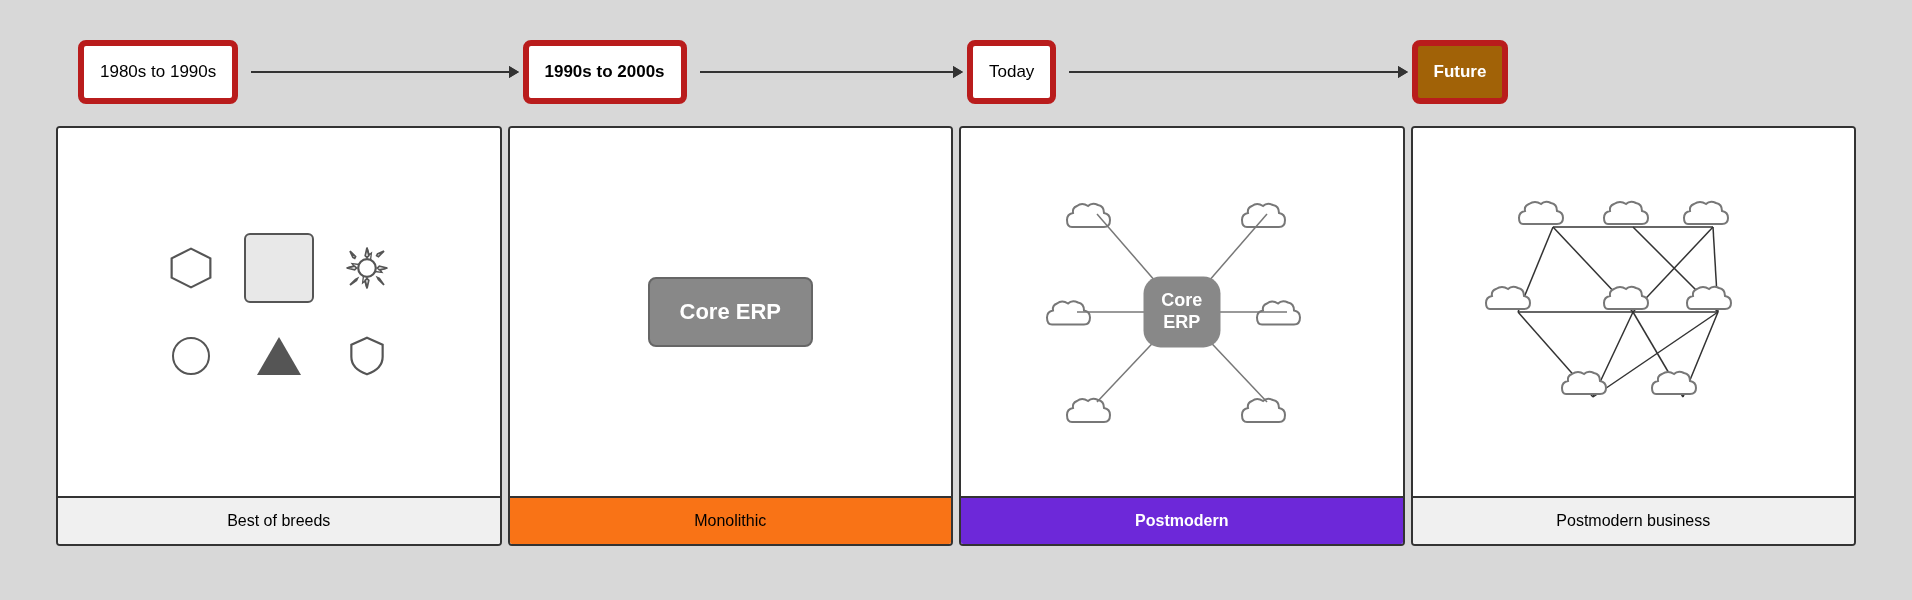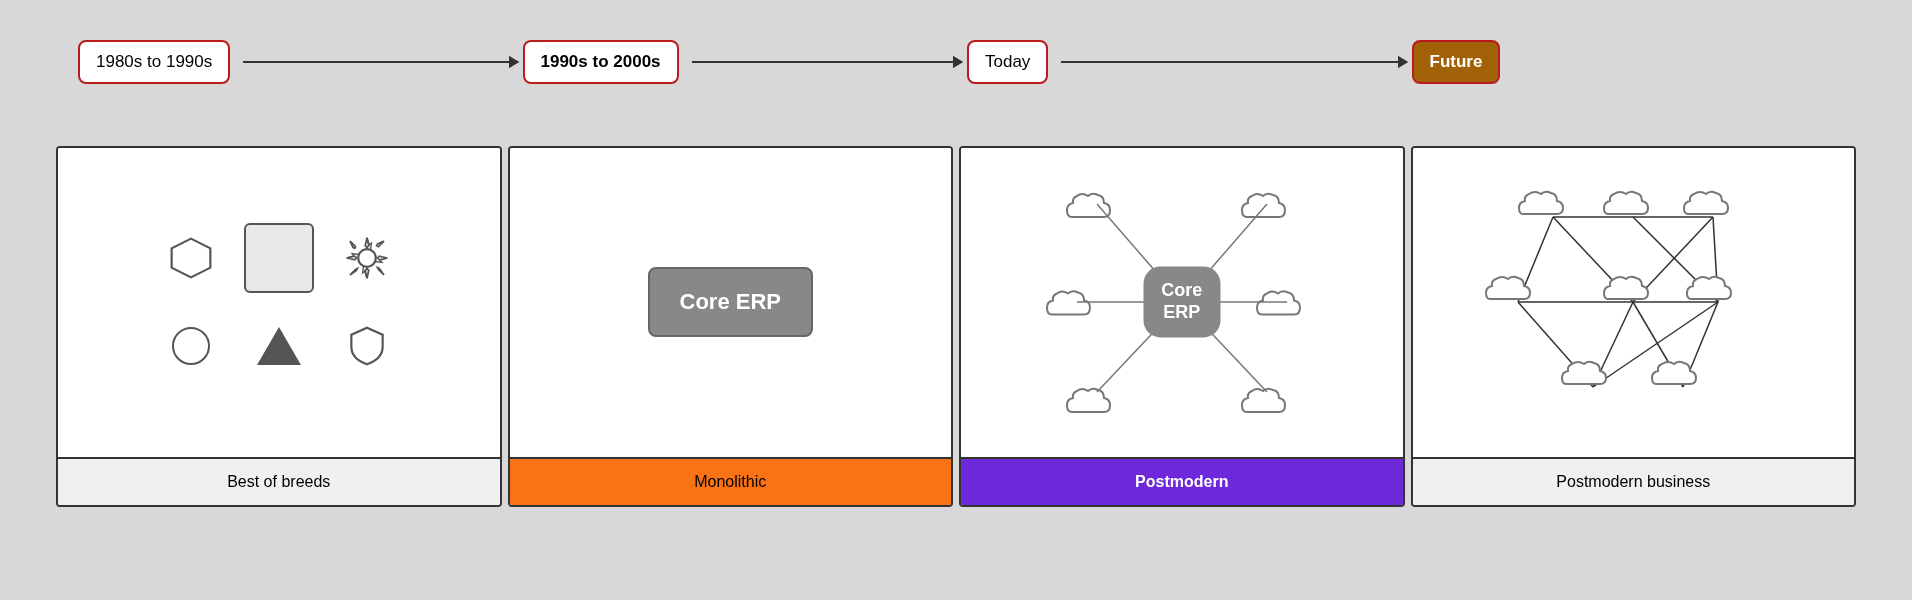--- a/index.html
+++ b/index.html
@@ -54,21 +54,21 @@
     }
 
     .card {
       flex: 1;
       border: 2px solid #333;
       border-radius: 4px;
       background: white;
       display: flex;
       flex-direction: column;
       overflow: hidden;
-      height: 361px;
+      height: 420px;
     }
 
     .card-body {
       flex: 1;
       display: flex;
       align-items: center;
       justify-content: center;
       background: white;
       padding: 20px;
     }
@@ -170,23 +170,23 @@
       line-height: 1.2;
     }
 
     .top-section {
       display: flex;
       align-items: center;
       margin-bottom: 10px;
     }
 
     .era-tag {
-      border: 2px solid #b91c1c;
+      border: 6px solid #b91c1c;
       border-radius: 8px;
-      padding: 10px 16px;
+      padding: 16px 16px;
       background: white;
       font-size: 17px;
       white-space: nowrap;
     }
 
     .era-tag.future-tag {
       background: #a16207;
       color: white;
       font-weight: bold;
     }

